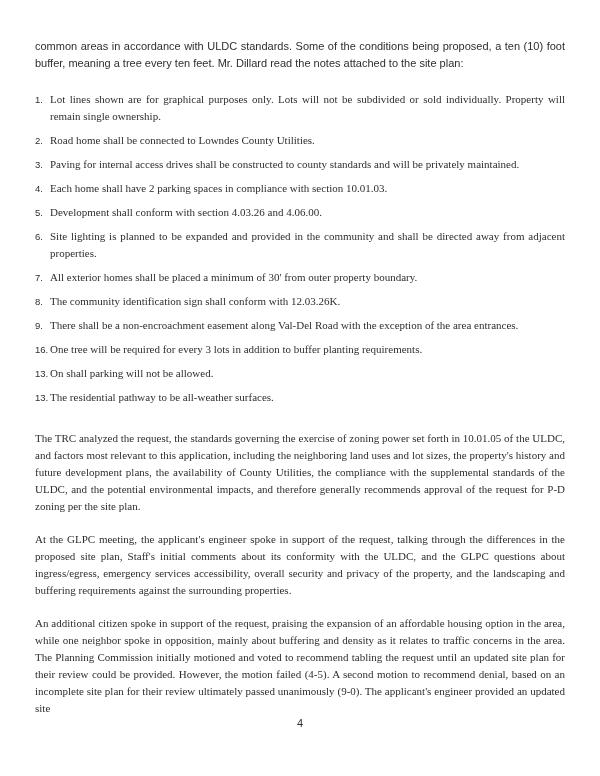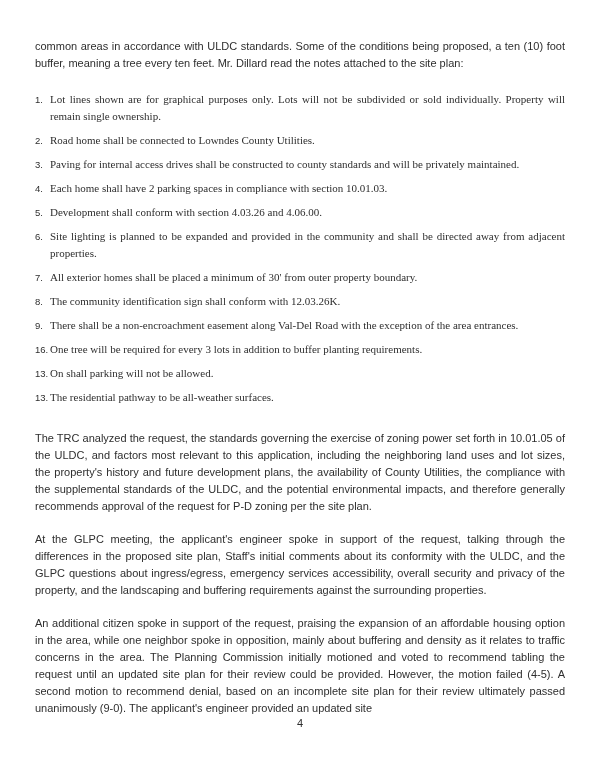--- a/index.html
+++ b/index.html
@@ -41,20 +41,21 @@
     line-height: 17px;
     text-align: left;
   }
   .note-text {
     flex: 1;
     text-align: justify;
     font-family: Liberation Serif, serif;
   }
   .body-paragraphs .para {
     margin-bottom: 16px;
+    font-family: Liberation Serif, serif;
   }
   .page-number {
     position: absolute;
     left: 0;
     right: 0;
     top: 715px;
     text-align: center;
     font-size: 11px;
     color: #2e2e2e;
   }

